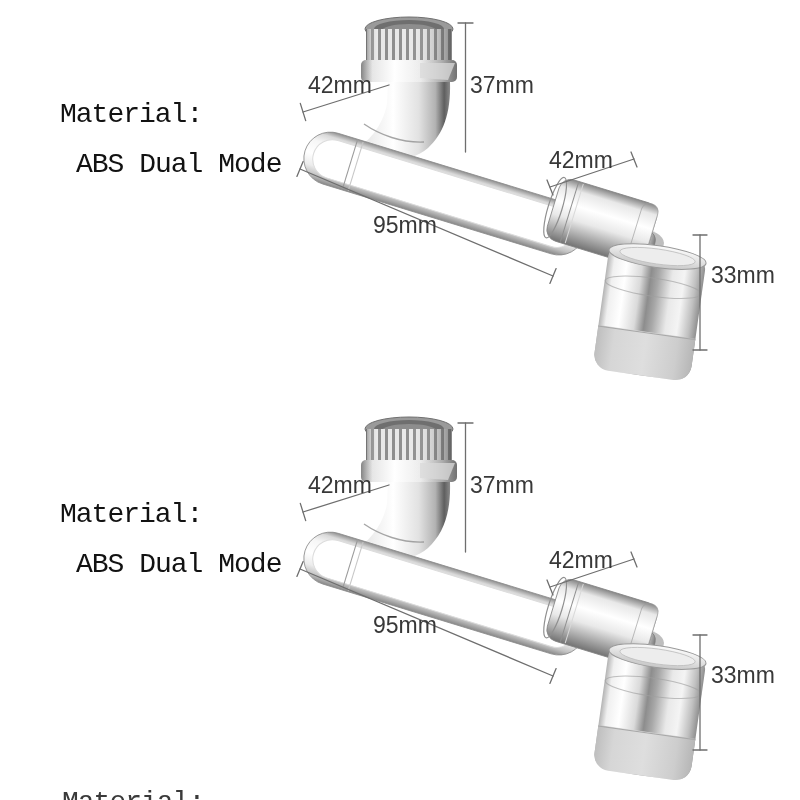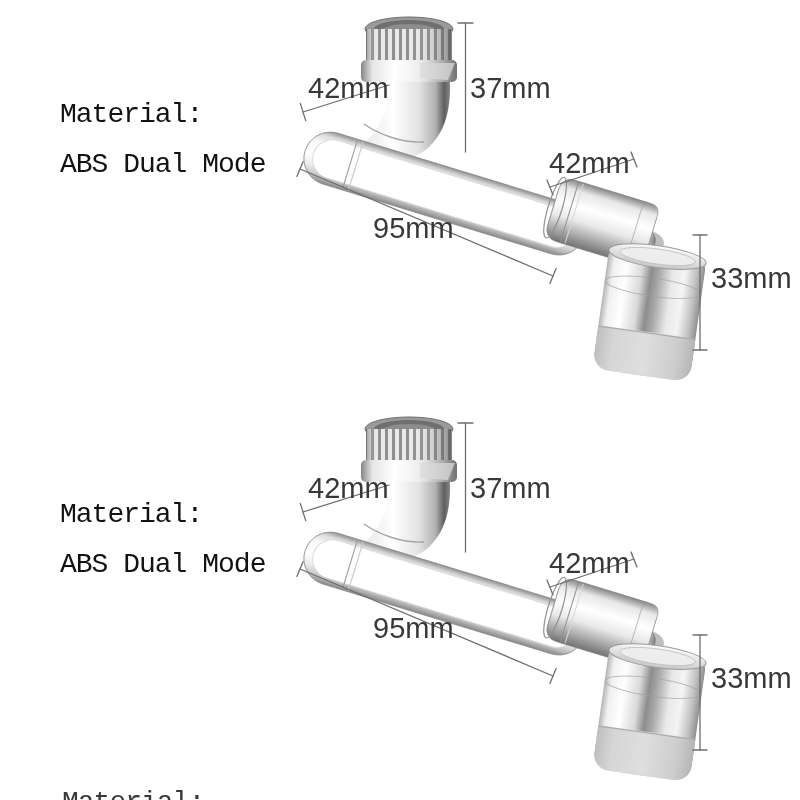--- a/index.html
+++ b/index.html
@@ -6,24 +6,24 @@
   body{width:800px;height:800px;overflow:hidden;font-family:"Liberation Sans",sans-serif;}
   .stage{position:relative;width:800px;height:800px;background:#ffffff;}
   .tile{position:absolute;left:0;width:800px;height:400px;}
   .art{position:absolute;left:0;top:0;display:block;}
   .mat-label,.mat-value{
     position:absolute;left:60px;
     font-family:"Liberation Mono","DejaVu Sans Mono",monospace;
     font-size:28px;letter-spacing:-1px;color:#121212;line-height:1;white-space:nowrap;
   }
   .mat-label{top:101px;}
-  .mat-value{top:151px;}
+  .mat-value{top:151px;margin-left:16px;}
   .dim{
     position:absolute;font-family:"Liberation Sans",sans-serif;
-    font-size:29px;color:#383838;line-height:1;white-space:nowrap;
+    font-size:23px;color:#383838;line-height:1;white-space:nowrap;
   }
   .artifact{
     position:absolute;left:62px;top:789px;height:11px;width:220px;overflow:hidden;
     font-family:"Liberation Mono","DejaVu Sans Mono",monospace;
     font-size:28px;letter-spacing:-1px;color:#3a3a3a;line-height:1;
   }
   .defs-holder{position:absolute;width:0;height:0;overflow:hidden;}
 </style>
 </head>
 <body>

